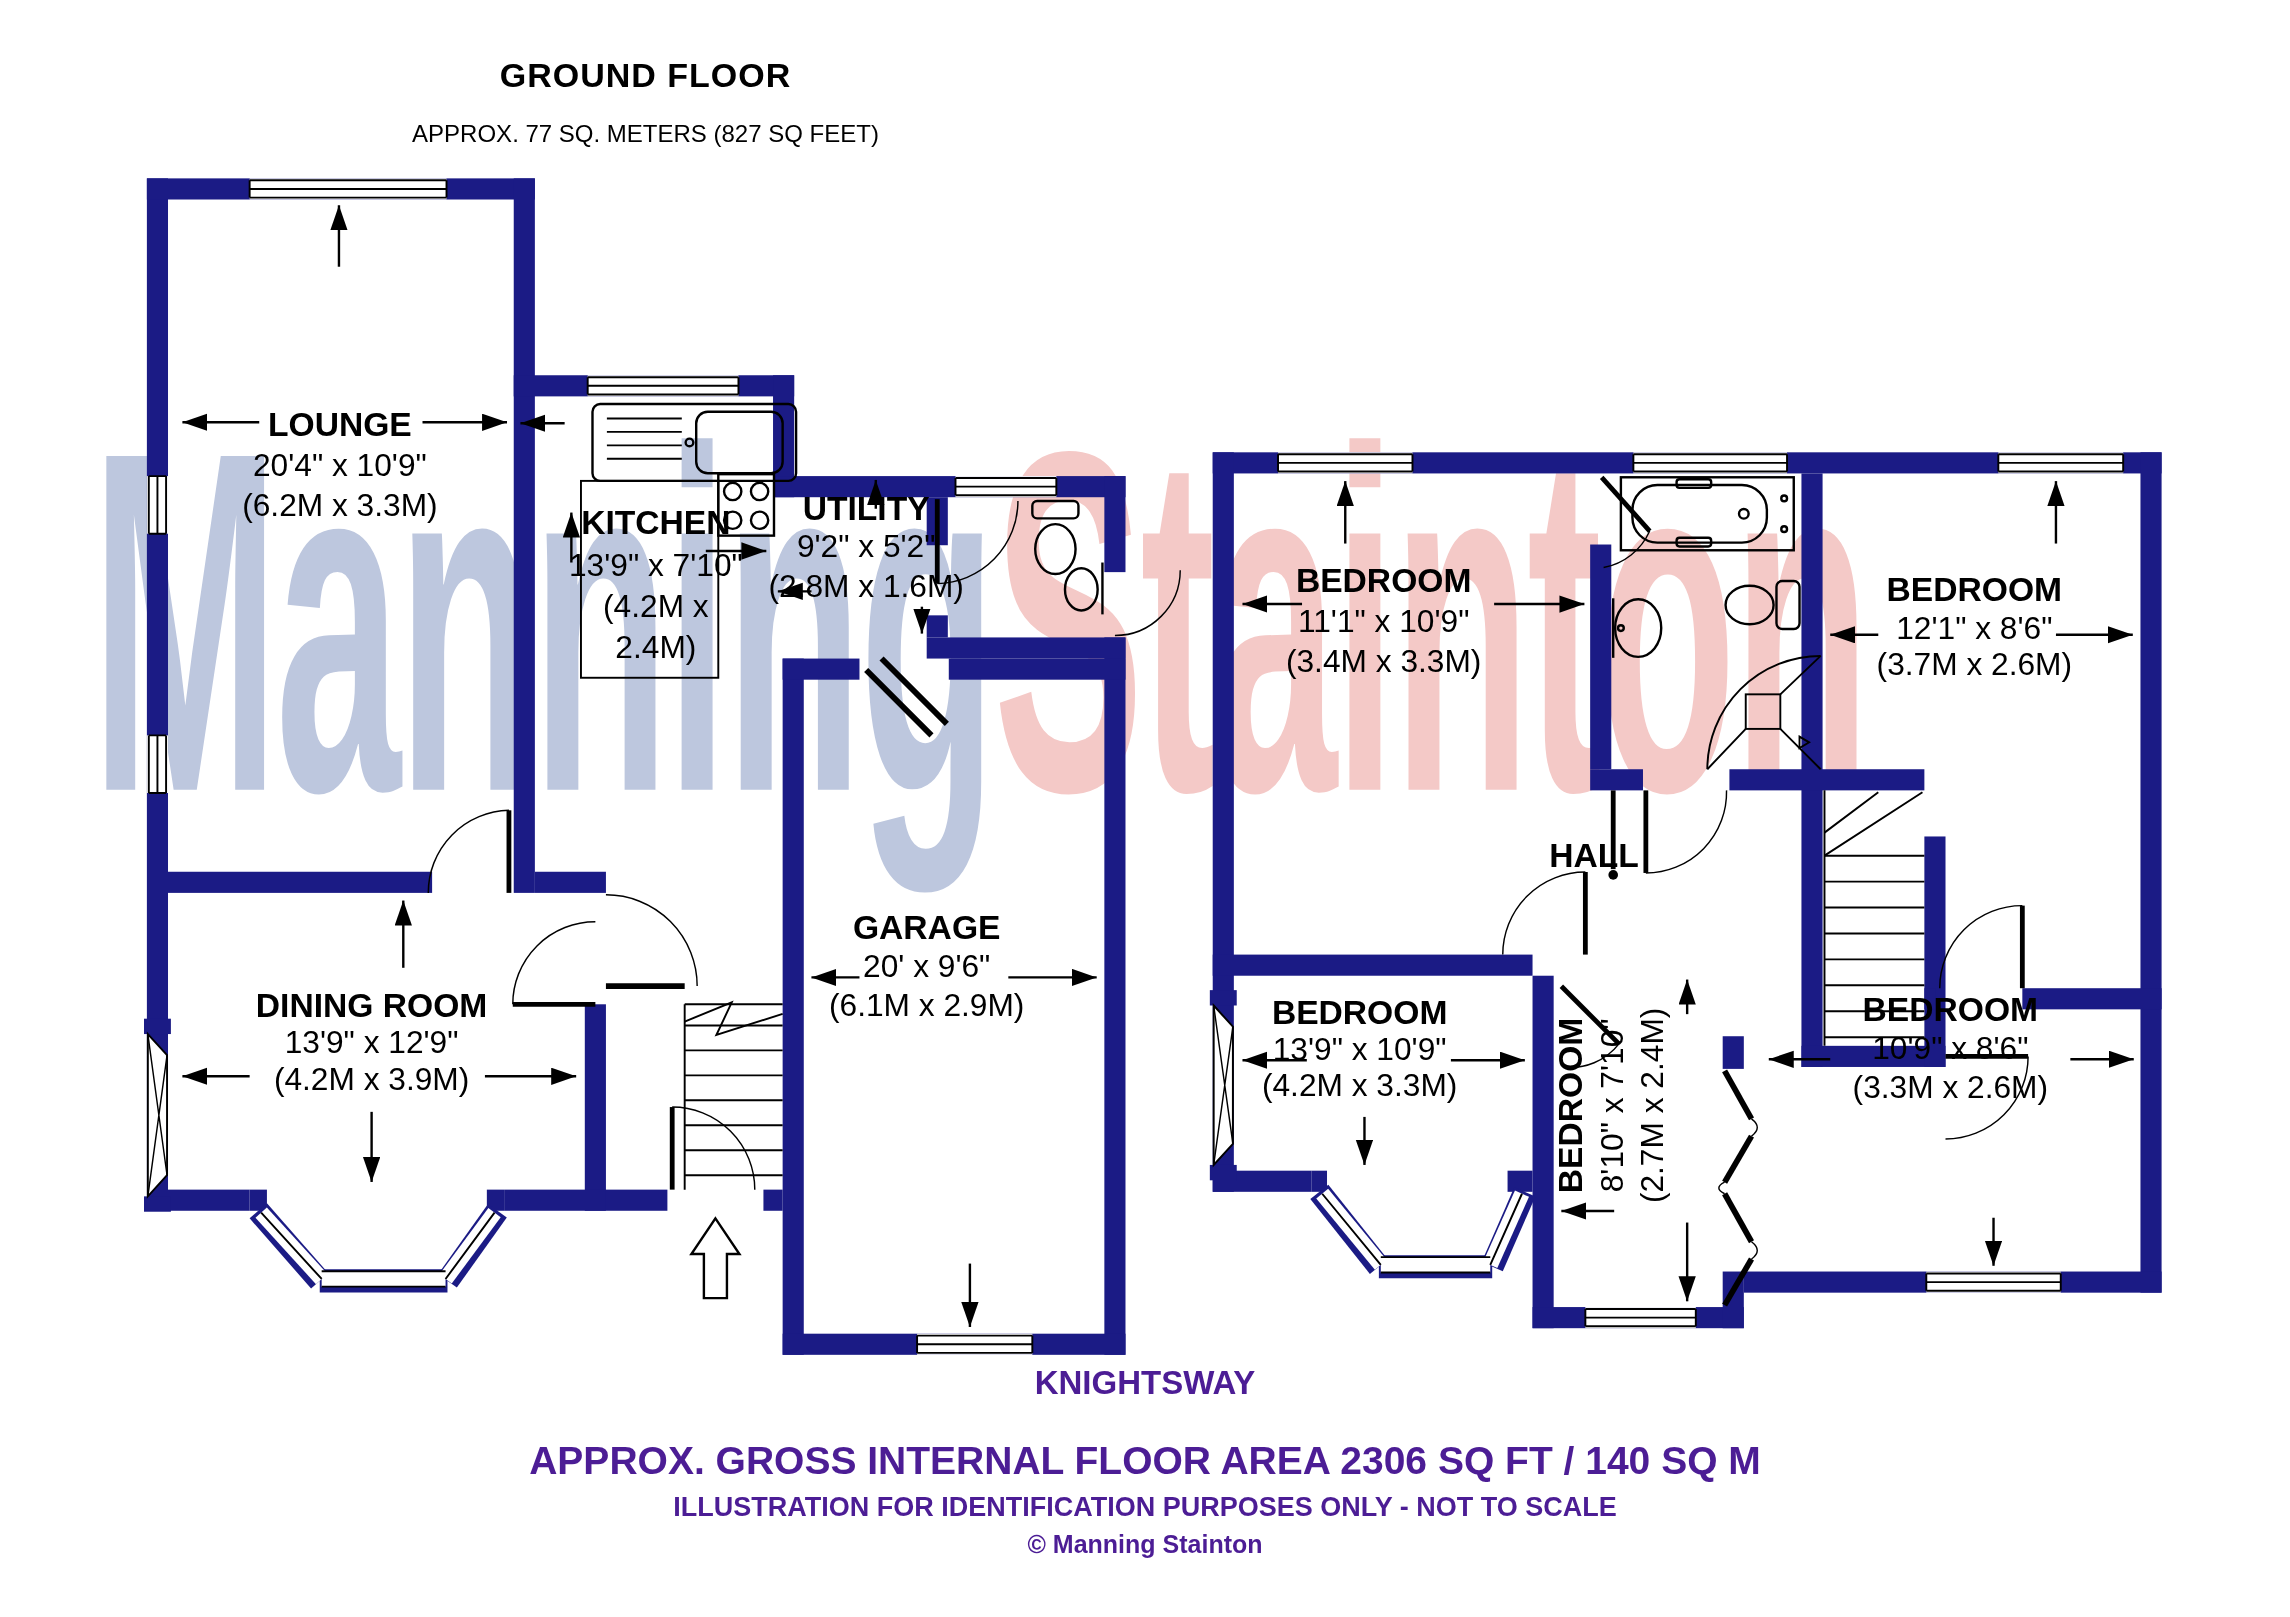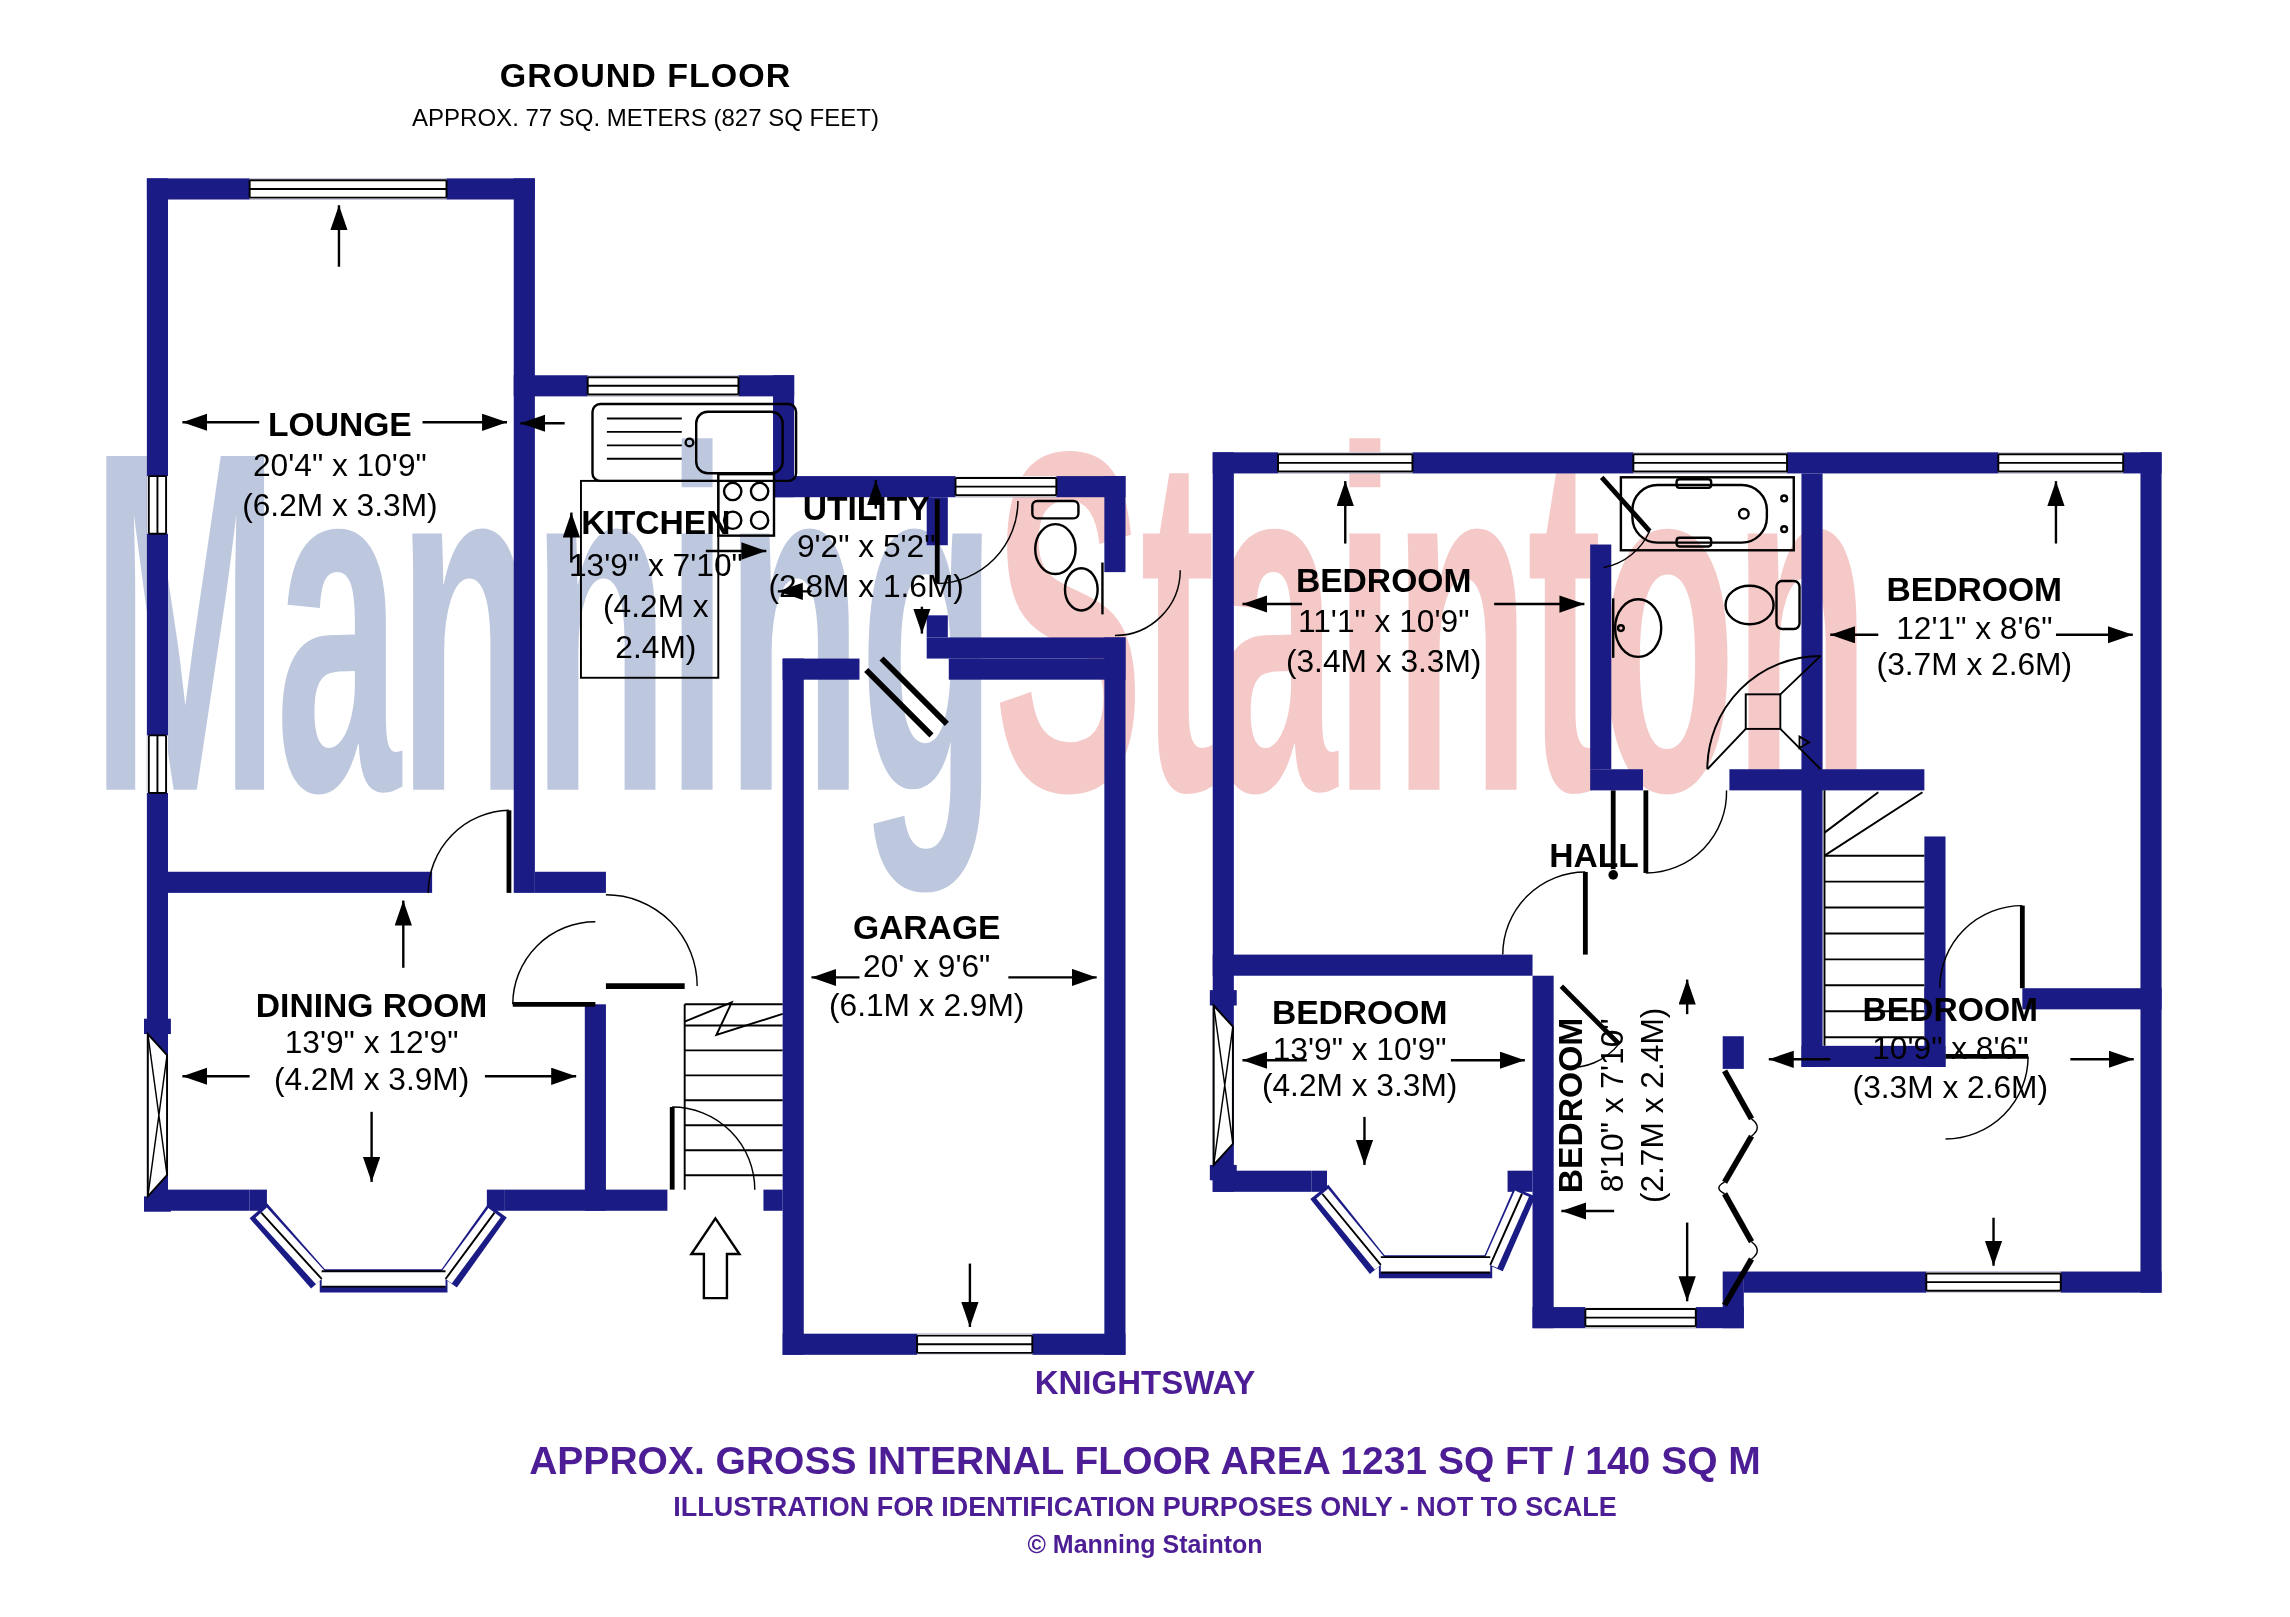--- a/index.html
+++ b/index.html
@@ -1,21 +1,21 @@
 <!DOCTYPE html>
 <html><head>
 <meta charset="utf-8">
 <style>
   html,body{margin:0;padding:0;background:#fff;}
   .page{position:relative;width:2290px;height:1618px;background:#ffffff;
         font-family:"Liberation Sans",sans-serif;overflow:hidden;}
   .layer{position:absolute;top:0;left:0;}
   .titleblock{position:absolute;text-align:center;z-index:3;color:#000;}
   .t-main{font-size:34px;font-weight:bold;letter-spacing:1px;}
-  .t-sub{font-size:24px;margin-top:9px;}
+  .t-sub{font-size:24px;margin-top:25px;}
   .footline{position:absolute;left:0;width:2290px;text-align:center;z-index:3;color:#4c1d95;font-weight:bold;}
   svg text{font-family:"Liberation Sans",sans-serif;fill:#000;}
   .rname{font-size:35px;font-weight:bold;}
   .rdim{font-size:33px;}
   .wall{fill:#1b1b85;}
   .thin{stroke:#000;stroke-width:2;fill:none;}
   .thin15{stroke:#000;stroke-width:1.5;fill:none;}
   .leaf{stroke:#000;stroke-width:5;fill:none;}
   .leaf6{stroke:#000;stroke-width:6;fill:none;}
   .fix{stroke:#000;stroke-width:2.5;fill:none;}
@@ -394,18 +394,18 @@
       <text class="rdim" x="775" y="672">(3.3M x 2.6M)</text>
     </g>
   </svg>
 
   <div class="titleblock" style="left:165px;top:56px;width:961px">
     <div class="t-main">GROUND FLOOR</div>
     <div class="t-sub">APPROX. 77 SQ. METERS (827 SQ FEET)</div>
   </div>
 
   <div class="footline" style="top:1364px;font-size:33px">KNIGHTSWAY</div>
-  <div class="footline" style="top:1439px;font-size:39px">APPROX. GROSS INTERNAL FLOOR AREA 1231 SQ FT / 140 SQ M</div>
+  <div class="footline" style="top:1439px;font-size:39px">APPROX. GROSS INTERNAL FLOOR AREA 2306 SQ FT / 140 SQ M</div>
   <div class="footline" style="top:1530px;font-size:25px">© Manning Stainton</div>
   <div class="footline" style="top:1492px;font-size:27px">ILLUSTRATION FOR IDENTIFICATION PURPOSES ONLY - NOT TO SCALE</div>
 
 </div>
 
 
 </body></html>

